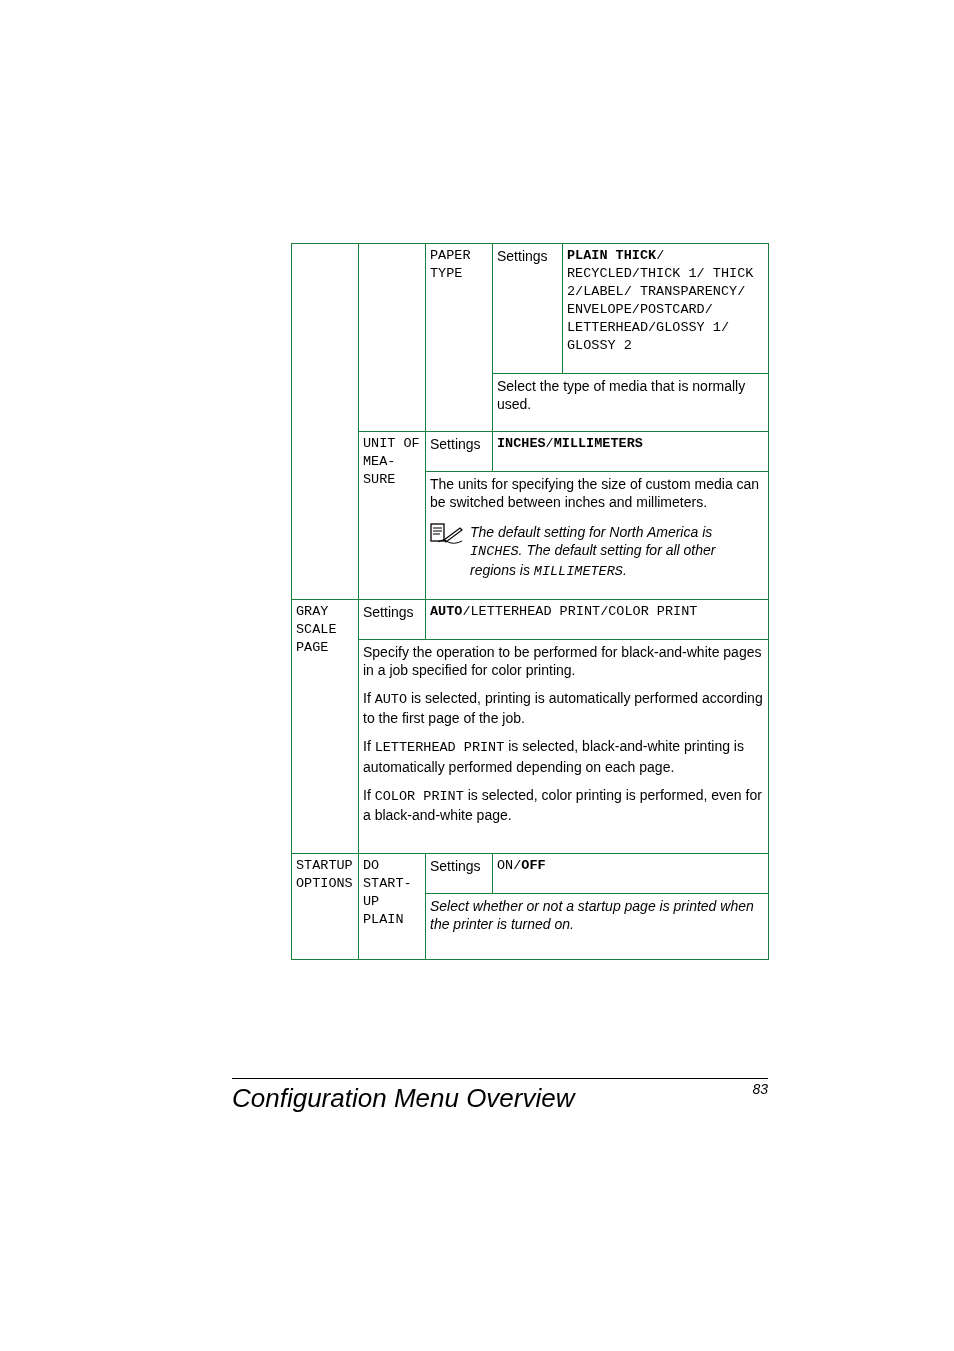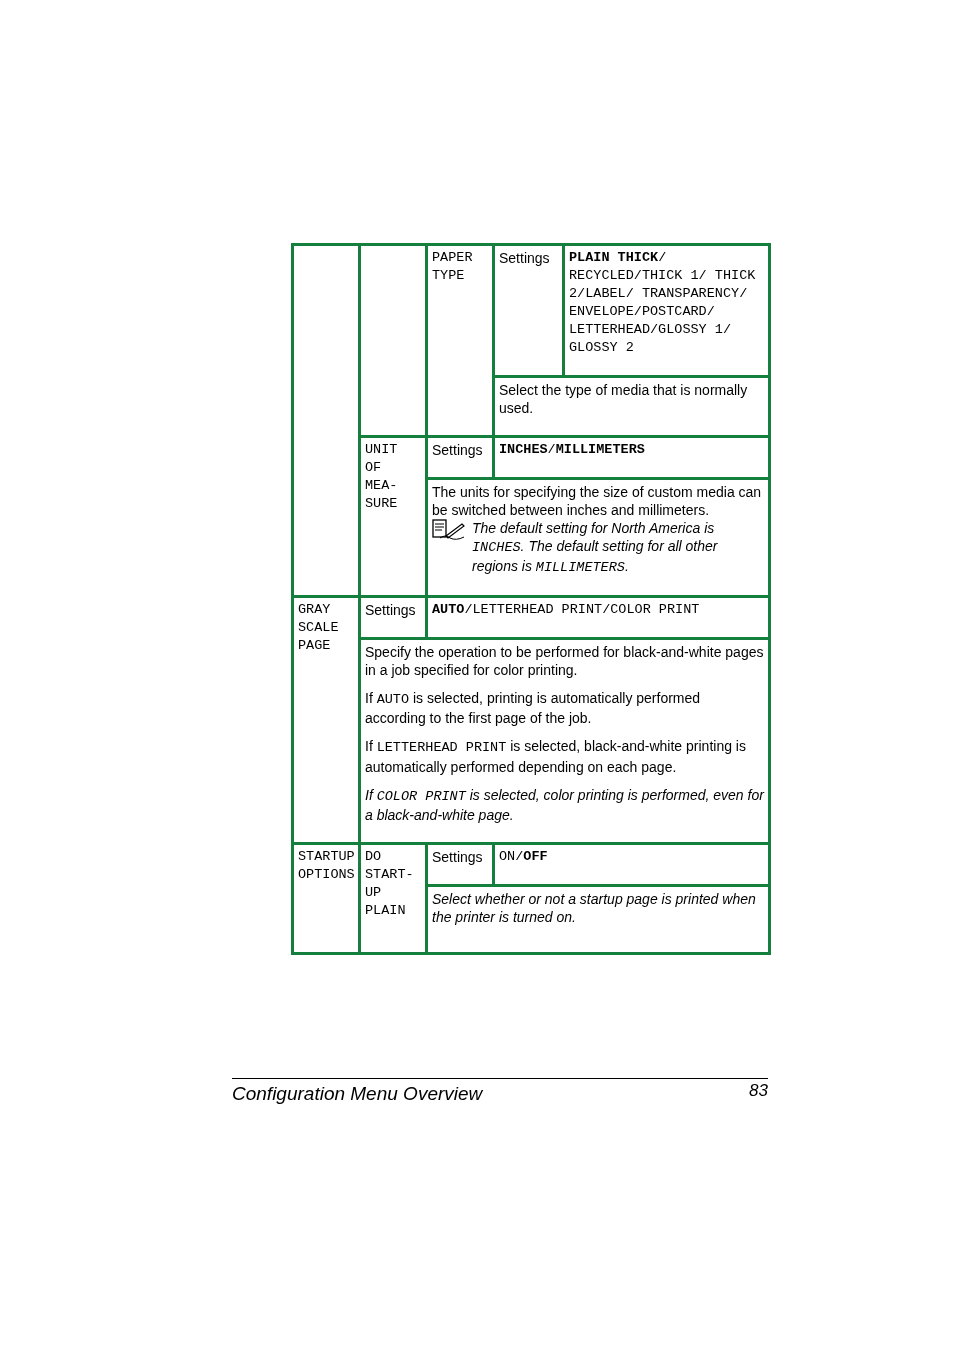--- a/index.html
+++ b/index.html
@@ -1,29 +1,29 @@
 <!DOCTYPE html>
 <html><head>
 <meta charset="utf-8">
 <style>
   html, body { margin: 0; padding: 0; }
   body { width: 954px; height: 1351px; background: #ffffff; position: relative; color: #000; font-family: "Liberation Sans", sans-serif; }
   .tbl { position: absolute; left: 291px; top: 243px; width: 477px; border-collapse: collapse; table-layout: fixed; font-size: 14px; }
-  .tbl td { border: 3px solid #15803d; vertical-align: top; padding: 3px 4px 18px 4px; line-height: 18px; }
+  .tbl td { border: 1px solid #15803d; vertical-align: top; padding: 3px 4px 18px 4px; line-height: 18px; }
   .mono { font-family: "Liberation Mono", monospace; font-size: 13.5px; line-height: 19.3px; }
   .b { font-weight: bold; }
-  .note { display: flex; margin-top: 0; }
+  .note { display: flex; margin-top: 12px; }
   .note-icon { width: 40px; flex: 0 0 40px; }
   .note-text { font-style: italic; font-size: 14px; line-height: 18px; }
   .note-text .mono { font-size: 13.5px; line-height: 18px; }
   .para { margin: 0 0 10px 0; }
-  .para:last-child { margin-bottom: 0; font-style: italic; }
+  .para:last-child { margin-bottom: 11px; }
   .footer-line { position: absolute; left: 232px; top: 1078px; width: 536px; height: 1px; background: #000; }
-  .footer-title { position: absolute; left: 232px; top: 1083px; font-size: 19px; font-style: italic; }
-  .footer-page { position: absolute; right: 186px; top: 1081px; font-size: 17px; font-style: italic; }
+  .footer-title { position: absolute; left: 232px; top: 1083px; font-size: 26px; font-style: italic; }
+  .footer-page { position: absolute; right: 186px; top: 1081px; font-size: 14px; font-style: italic; }
 </style>
 </head>
 <body>
 
 <table class="tbl">
   <colgroup>
     <col style="width:67px">
       <col style="width:67px">
       <col style="width:67px">
       <col style="width:70px">

